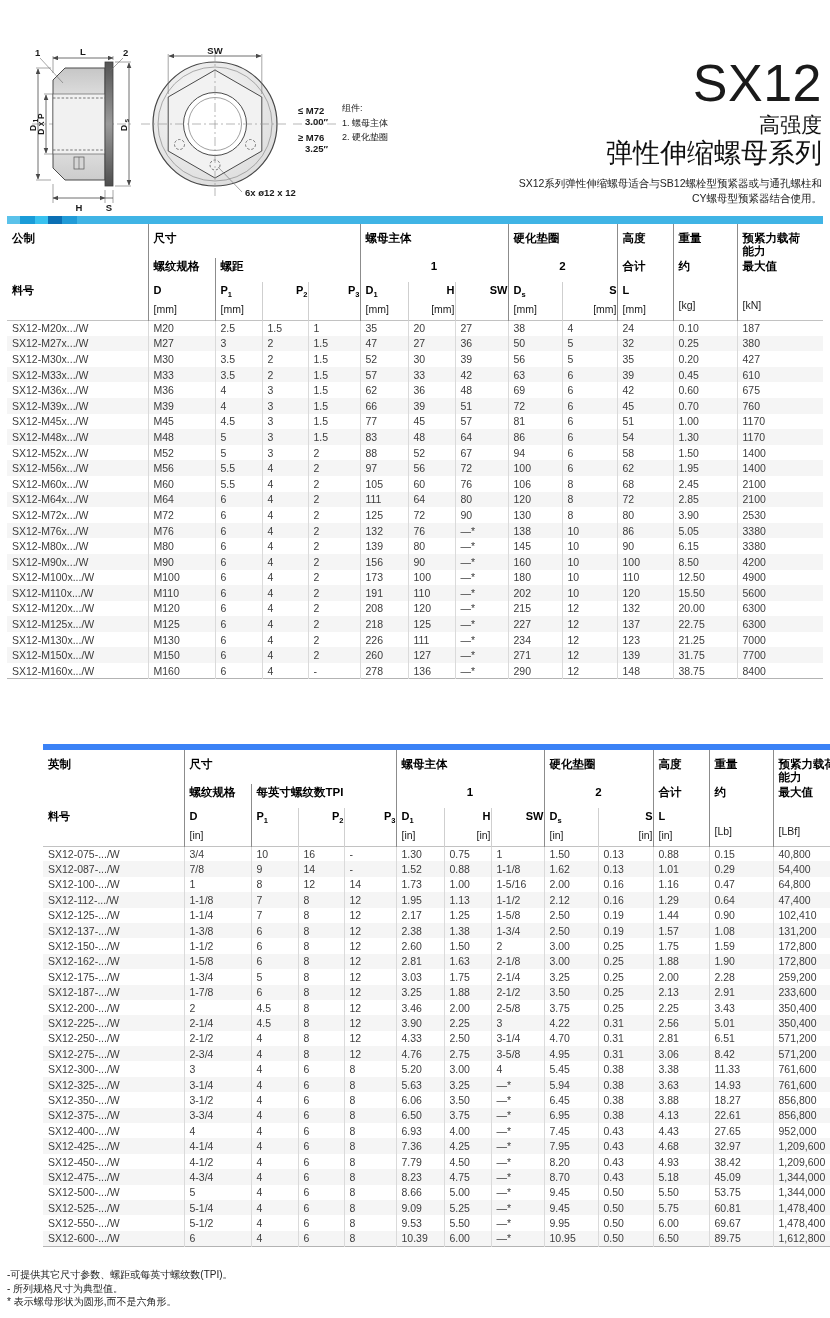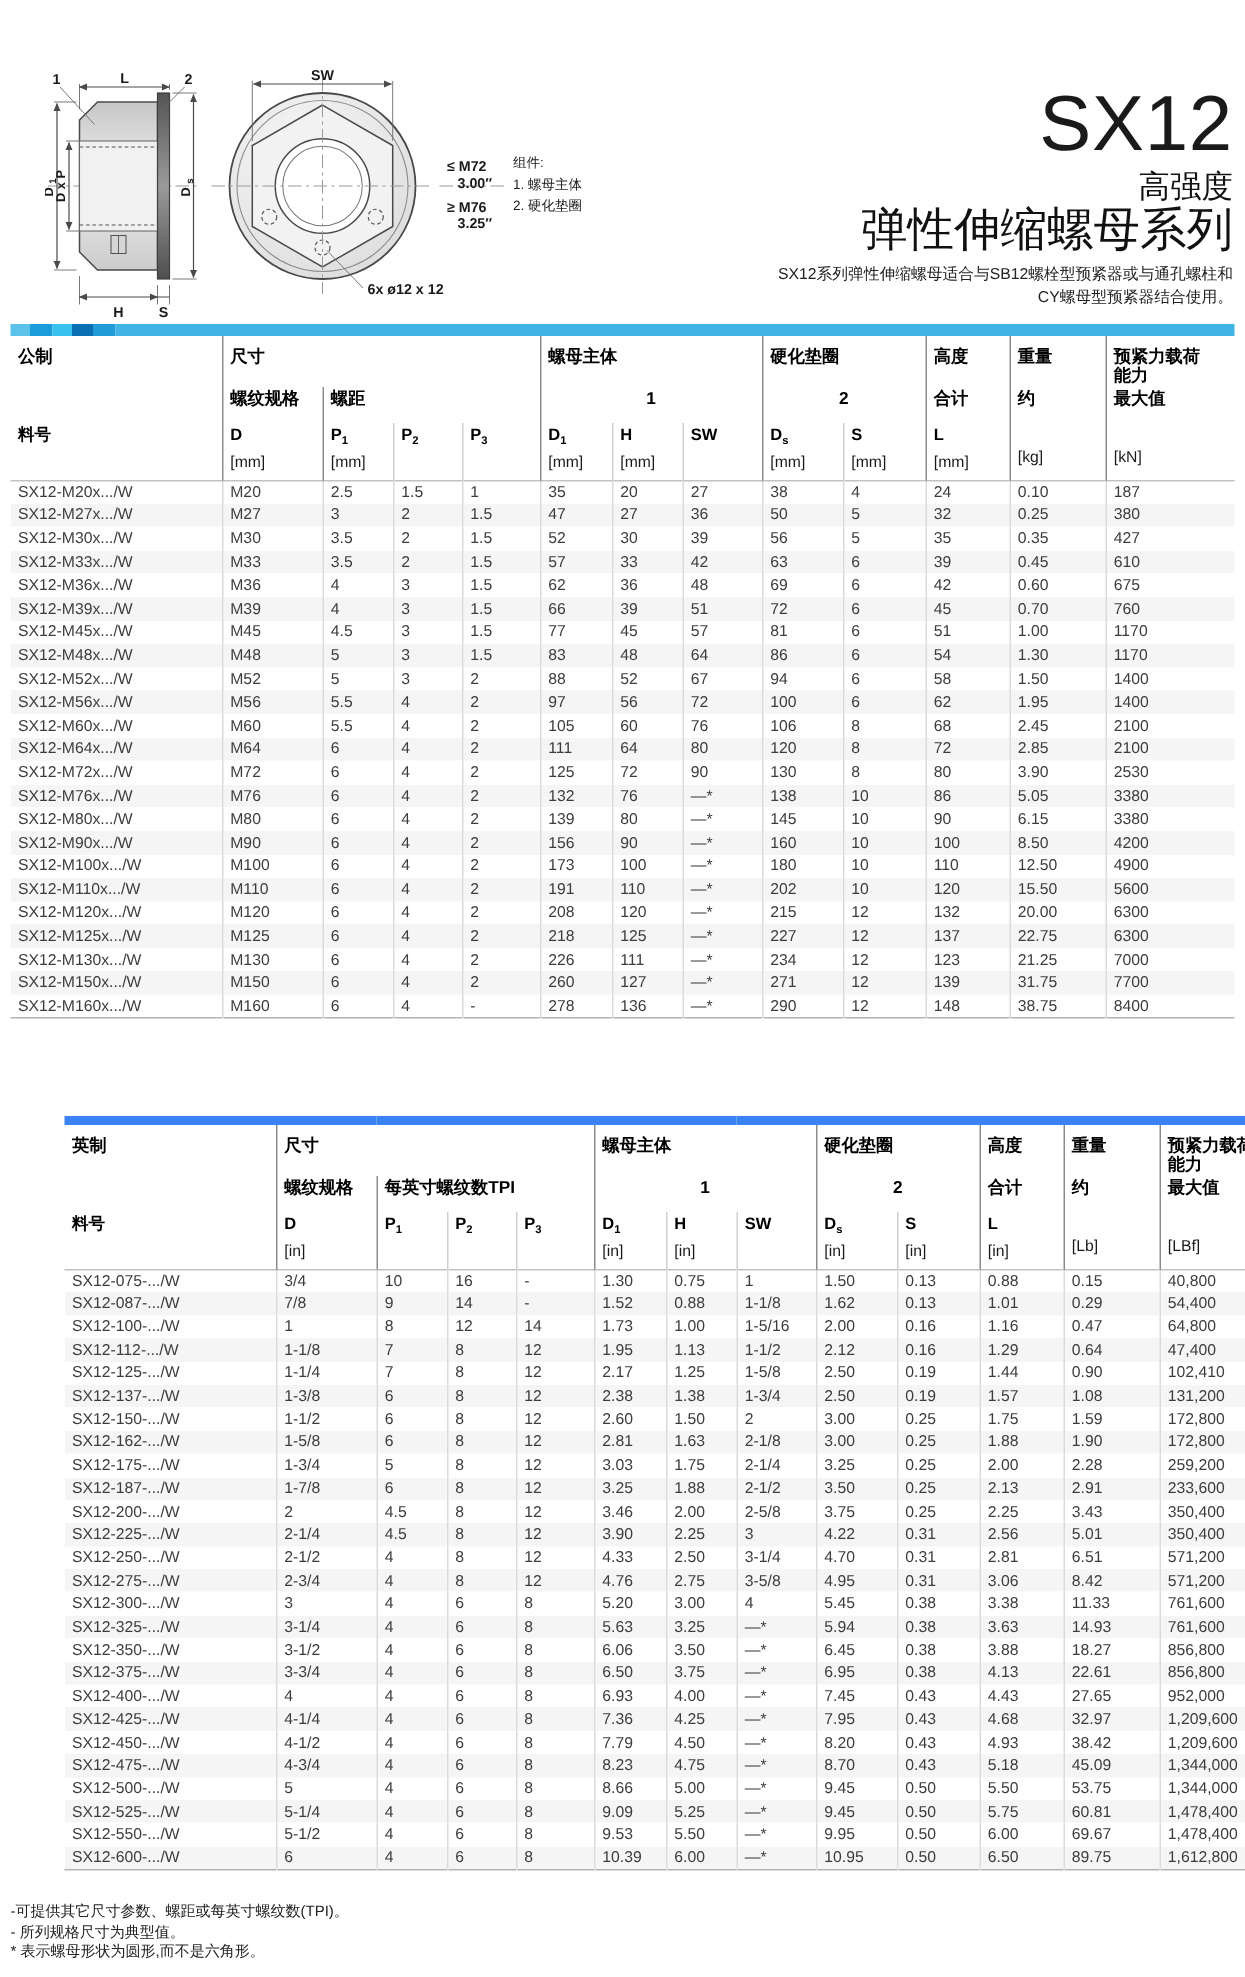--- a/index.html
+++ b/index.html
@@ -3,21 +3,21 @@
 <meta charset="utf-8">
 <style>
   * { box-sizing: border-box; margin: 0; padding: 0; }
   body { background:#fff; font-family:"Liberation Sans","DejaVu Sans",sans-serif; }
   .page { position:relative; width:830px; height:1318px; background:#fff; overflow:hidden; }
 
   
   .titleblock { position:absolute; top:58px; right:8px; text-align:right; color:#111; }
   .series { font-size:52px; line-height:50px; letter-spacing:0.5px; color:#1a1a1a; }
   .sub1 { font-size:21px; line-height:24px; margin-top:5px; }
-  .sub2 { font-size:31px; line-height:28px; margin-top:2px; }
+  .sub2 { font-size:27px; line-height:28px; margin-top:2px; }
   .desc { font-size:10.5px; line-height:15px; margin-top:9px; color:#222; }
 
   
   .drawing { position:absolute; left:30px; top:45px; }
   .drawing text { fill:#1a1a1a; font-family:"Liberation Sans","DejaVu Sans",sans-serif; }
   .dimtxt { font-size:9.5px; font-weight:bold; }
   .smalltxt { font-size:8.5px; font-weight:bold; }
   .legtxt { font-size:9px; fill:#333; }
   .cl { stroke:#999; stroke-width:0.7; stroke-dasharray:9,3,2,3; fill:none; }
   .dim { stroke:#4a4a4a; stroke-width:0.8; fill:none; }
@@ -41,21 +41,21 @@
   th { text-align:left; vertical-align:top; font-weight:bold; color:#000; padding:0 0 0 5px; }
   .group { font-size:11.5px; line-height:13px; padding-top:8px; height:34px; }
   .preload { padding-right:18px; }
   .sub { font-size:11.5px; line-height:13px; height:24px; padding-top:2px; }
   .center { text-align:center; padding-left:0; }
   .col { font-size:11px; height:38px; padding-top:2px; }
   .col .lab { line-height:13px; min-height:13px; }
   .col sub { font-size:7.5px; }
   .col .unit { font-weight:normal; font-size:10.5px; color:#1a1a1a; margin-top:3px; line-height:11px; }
   .bs { border-left:1px solid #8c8c8c; }
-  .blt { border-left:1px solid #cfcfcf; }
+  .blt { border-left:1px solid #cfcfcf;text-align:right; }
   tbody td { font-size:10.5px; color:#3c3c3c; padding:0 0 0 5px; white-space:nowrap; overflow:hidden; vertical-align:middle; }
   tbody td.vl { border-left:1px solid #dadada; }
   .metric tbody tr { height:15.6px; }
   .imperial tbody tr { height:15.4px; }
   tbody tr:nth-child(even) { background:#f5f5f5; }
 
   
   .footnotes { position:absolute; left:7px; top:1268px; font-size:10px; line-height:13.5px; color:#222; }
 </style>
 </head>
@@ -318,21 +318,21 @@
             <td class="vl">M30</td>
             <td class="vl">3.5</td>
             <td class="vl">2</td>
             <td class="vl">1.5</td>
             <td class="vl">52</td>
             <td class="vl">30</td>
             <td class="vl">39</td>
             <td class="vl">56</td>
             <td class="vl">5</td>
             <td class="vl">35</td>
-            <td class="vl">0.35</td>
+            <td class="vl">0.20</td>
             <td class="vl">427</td>
           </tr>
           <tr>
             <td>SX12-M33x.../W</td>
             <td class="vl">M33</td>
             <td class="vl">3.5</td>
             <td class="vl">2</td>
             <td class="vl">1.5</td>
             <td class="vl">57</td>
             <td class="vl">33</td>

